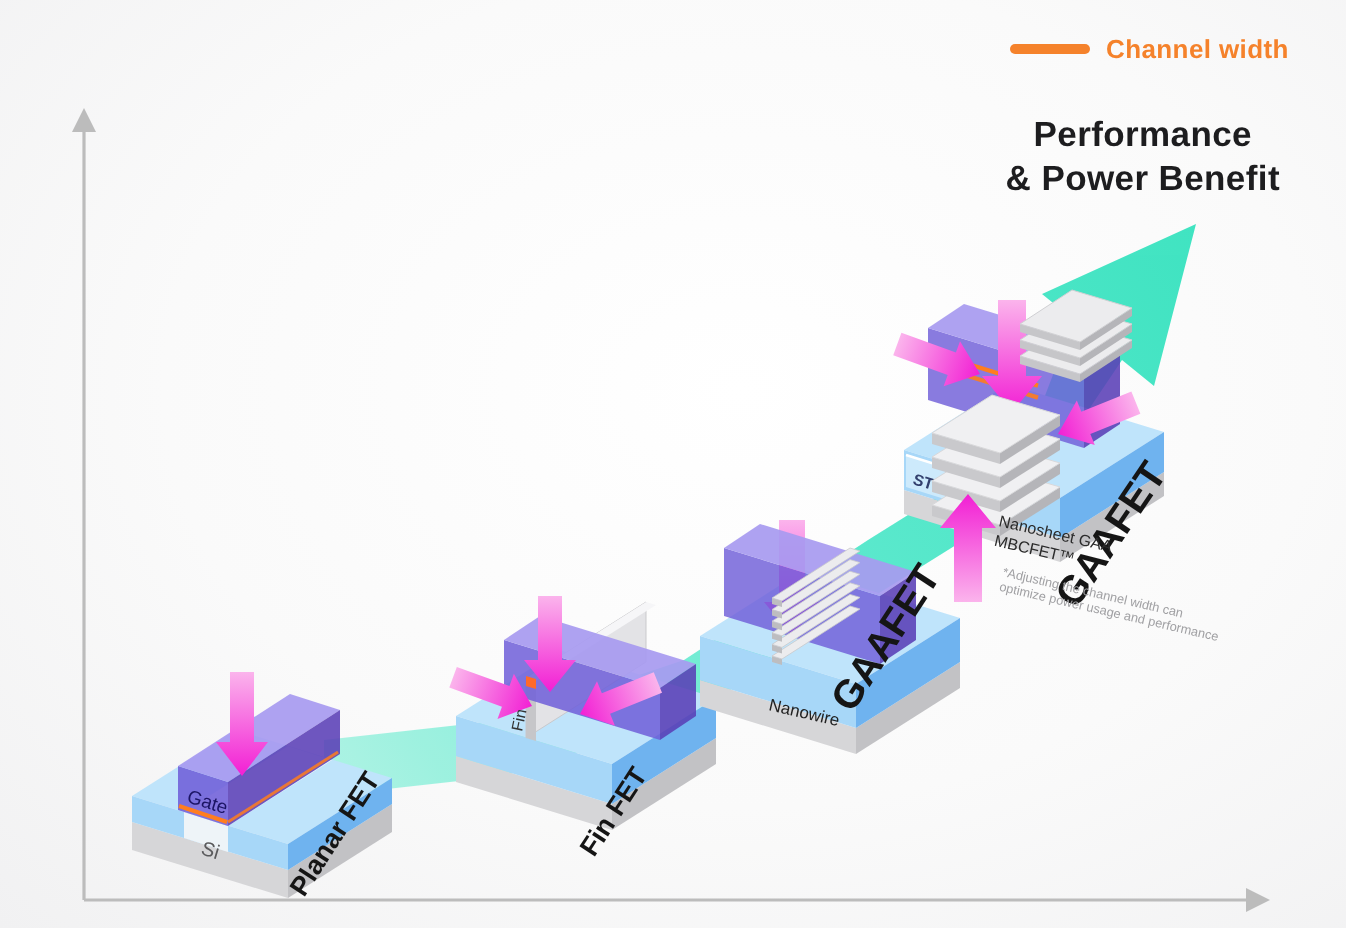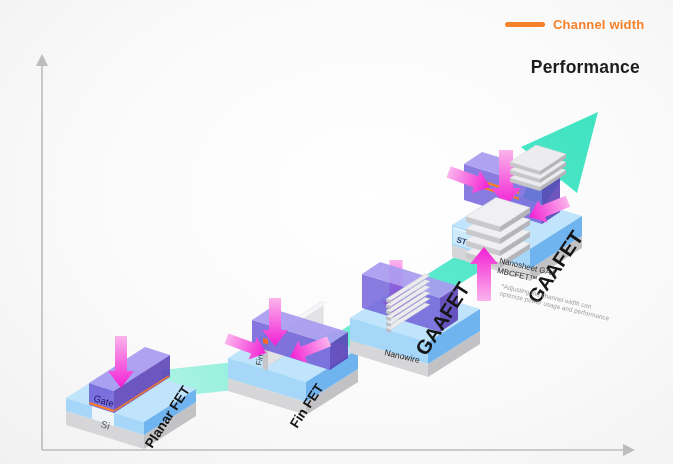--- a/index.html
+++ b/index.html
@@ -24,20 +24,21 @@
 
 <div class="stage">
 
   <div class="legend">
     <span class="legend-line"></span>
     <span class="legend-text">Channel width</span>
   </div>
 
   <div class="title">
     <div>Performance</div>
+    <div>&amp; Power Benefit</div>
   </div>
 
   <svg width="678" height="464" viewBox="0 0 678 464">
     <defs>
       <linearGradient id="tealg" gradientUnits="userSpaceOnUse" x1="160" y1="390" x2="598" y2="112">
         <stop offset="0" stop-color="#A9F3E3"></stop>
         <stop offset="0.5" stop-color="#52E8CB"></stop>
         <stop offset="1" stop-color="#32E2BD"></stop>
       </linearGradient>
       <linearGradient id="mag" x1="0" y1="0" x2="1" y2="0">

